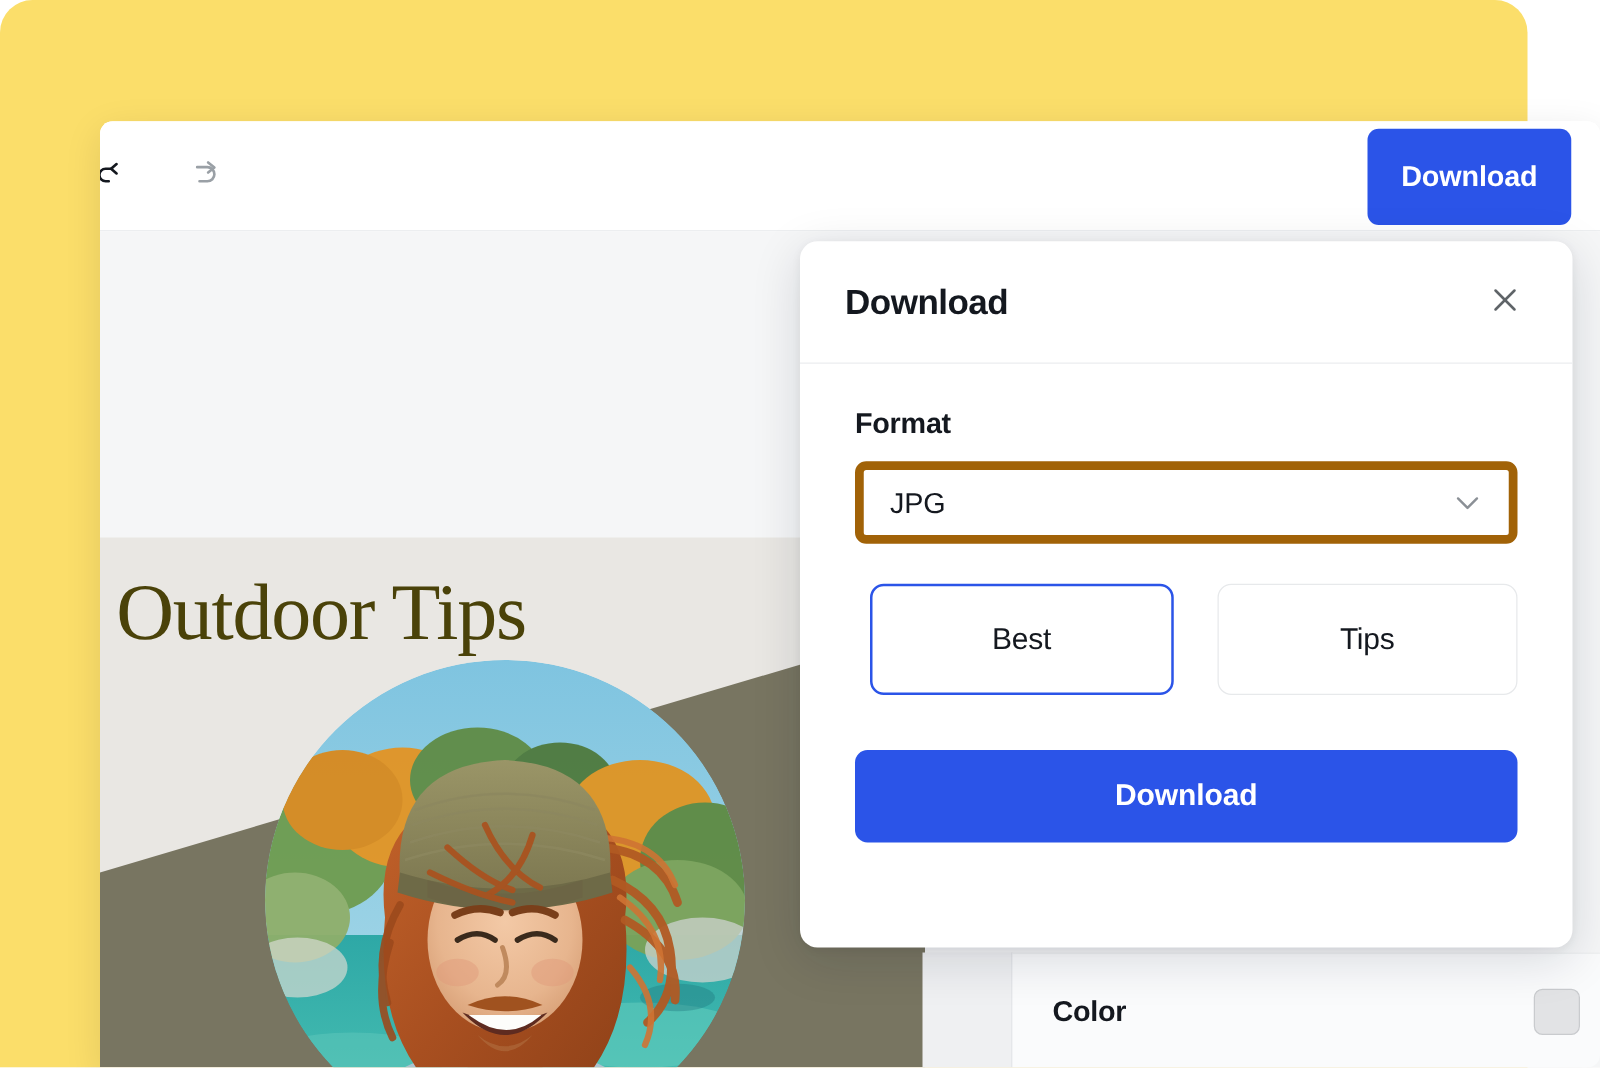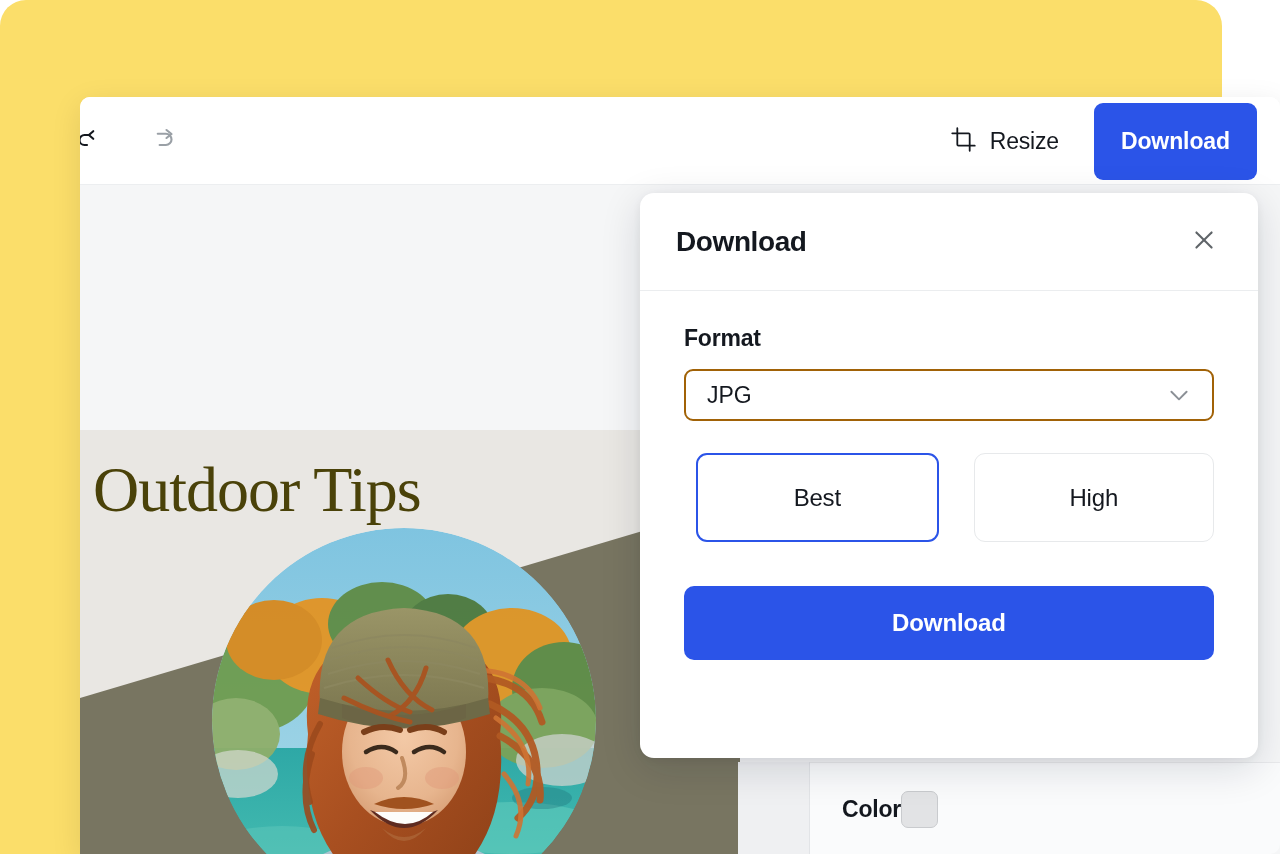--- a/index.html
+++ b/index.html
@@ -145,21 +145,21 @@
     background:#fafbfc;
     border-top:1px solid #e9eaec;
     border-radius:0 0 10px 0;
   }
   .color-row {
     position:absolute;
     left:0; top:0;
     width:470px; height:92px;
     display:flex; align-items:center;
     padding:0 16px 0 32px;
-    justify-content:flex-start;
+    justify-content:space-between;
   }
   .color-label {
     font-size:23px; font-weight:700;
     color:#14181f; letter-spacing:-0.2px;
   }
   .color-swatch {
     width:37px; height:37px;
     border-radius:7px;
     background:#e2e3e5;
     border:1px solid #c9cbce;
@@ -196,22 +196,22 @@
     border:none; background:transparent; cursor:pointer;
   }
   .modal-body { padding:34px 44px 16px 44px; }
   .field-label {
     font-size:23px; font-weight:700;
     color:#14181f; letter-spacing:-0.2px;
     margin-bottom:17px;
   }
   .select-box {
     position:relative;
-    height:52px;
-    border:2px solid #a16207;
+    height:66px;
+    border:7px solid #a16207;
     border-radius:9px;
     background:#ffffff;
     display:flex; align-items:center;
     padding:0 21px;
     cursor:pointer;
   }
   .select-value {
     font-size:23px; color:#14181f; letter-spacing:-0.1px;
   }
   .select-chevron {
@@ -279,29 +279,20 @@
           <span>
             <svg width="30" height="30" viewBox="0 0 24 24" fill="none" stroke="#9aa0a6" stroke-width="1.7" stroke-linecap="round" stroke-linejoin="round">
               <path d="M8.5 16h5a4.5 4.5 0 0 0 0-9H7"></path>
               <polyline points="14 4 18 7.2 14 10.4"></polyline>
             </svg>
           </span>
         </button>
       </div>
 
       <div class="tool-right">
-        <button class="resize-btn">
-          <span>
-            <svg width="27" height="27" viewBox="0 0 24 24" fill="none" stroke="#14181f" stroke-width="1.6" stroke-linecap="round" stroke-linejoin="round">
-              <path d="M6.5 2v14.5a1 1 0 0 0 1 1H22"></path>
-              <path d="M2 6.5h14.5a1 1 0 0 1 1 1V22"></path>
-            </svg>
-          </span>
-          <span class="resize-label">Resize</span>
-        </button>
         <button class="btn-primary">Download</button>
       </div>
     </div>
 
     <div class="editor-body">
 
       <div class="artboard">
 
         <svg class="diag" viewBox="0 0 660 424" preserveAspectRatio="none">
           <polygon points="660,72 660,424 0,424 0,268" fill="#787561"></polygon>
@@ -469,20 +460,20 @@
             <polyline points="5 9 12 16 19 9"></polyline>
           </svg>
         </span>
       </div>
 
       <div class="spacer-q"></div>
 
 
       <div class="quality-row">
         <button class="quality-opt selected">Best</button>
-        <button class="quality-opt">High</button>
+        <button class="quality-opt">Tips</button>
       </div>
 
       <button class="modal-cta">Download</button>
     </div>
   </div>
 
 </div>
 
 </body></html>

